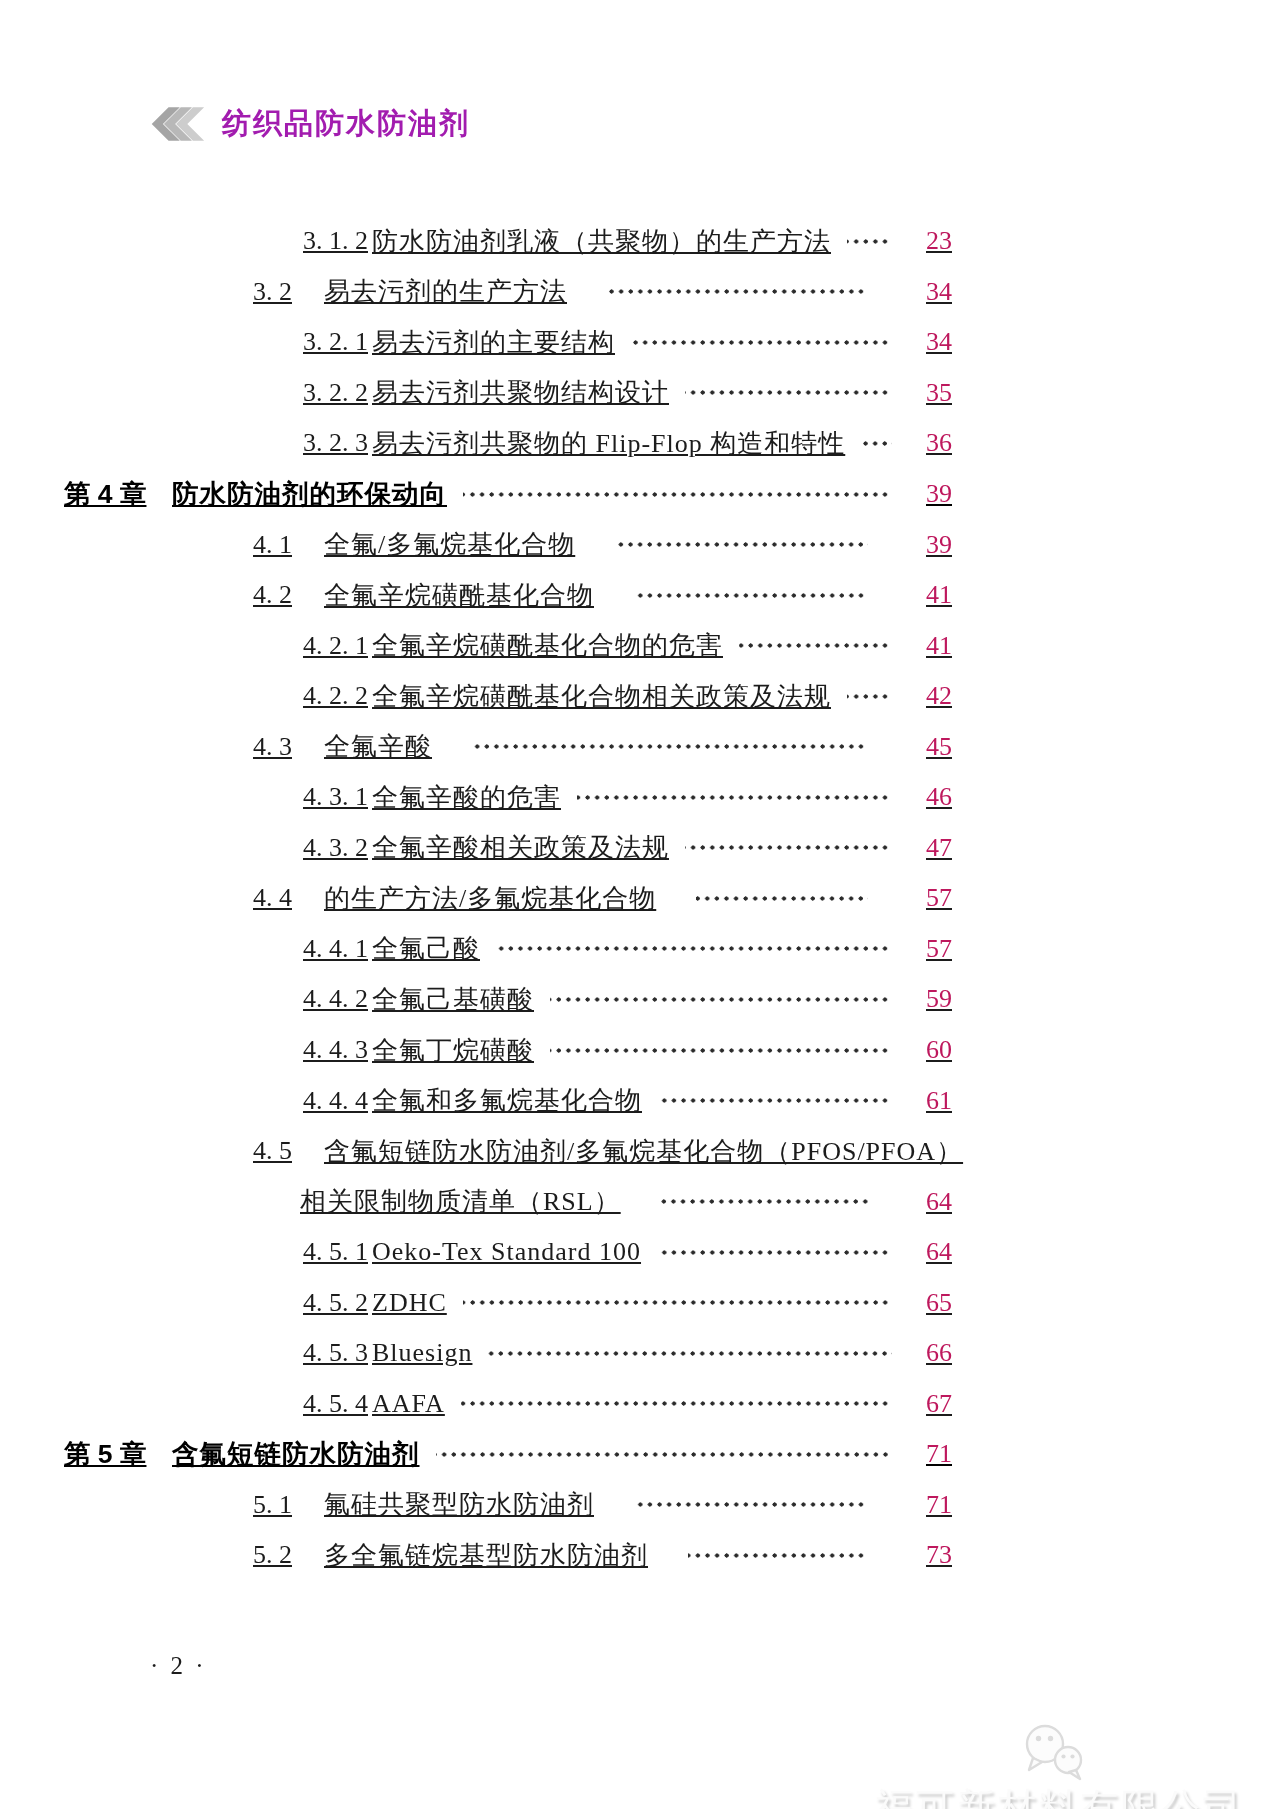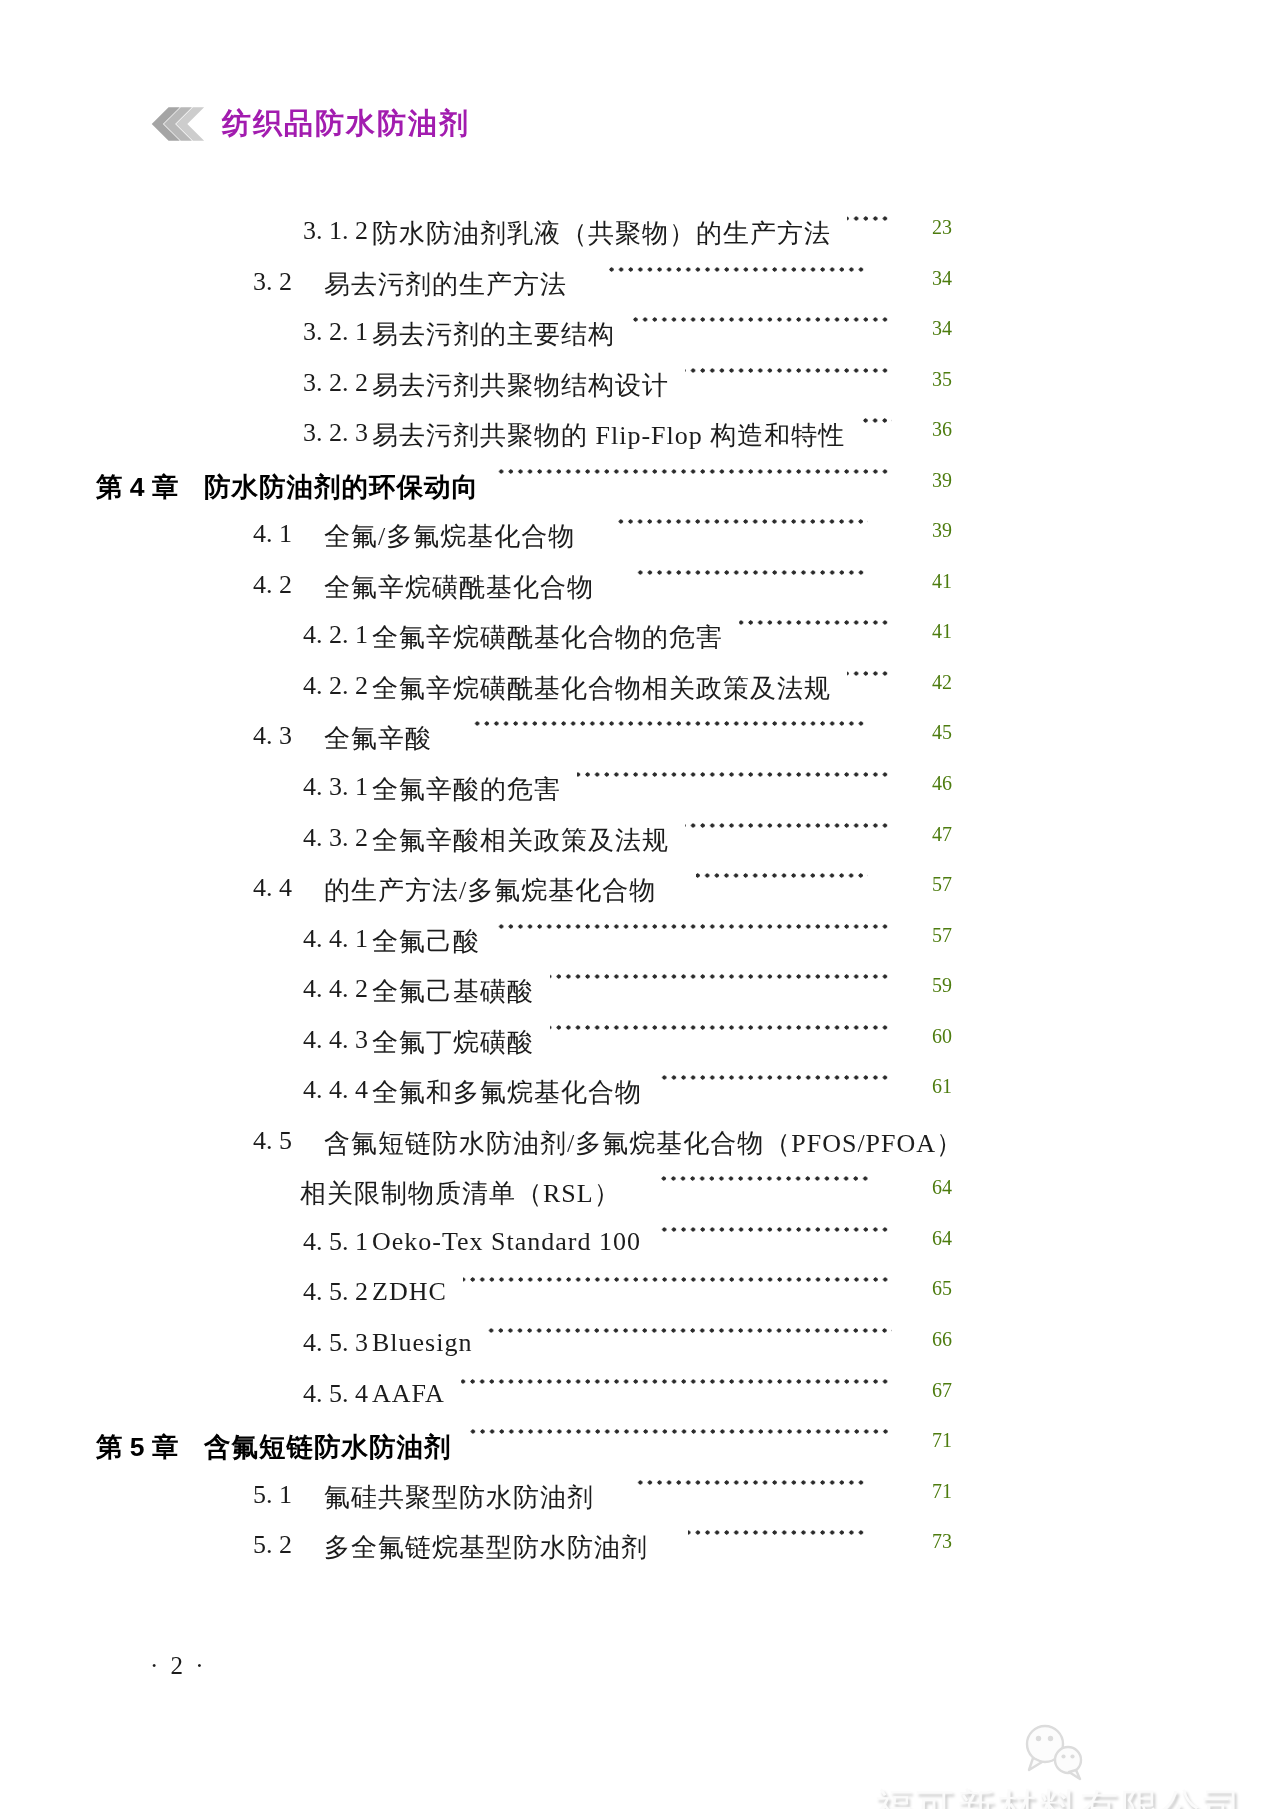--- a/index.html
+++ b/index.html
@@ -22,47 +22,48 @@
     font-weight: bold;
     font-size: 29px;
     letter-spacing: 2px;
     color: #a21caf;
     margin-left: 16px;
     white-space: nowrap;
   }
   
   .toc { position: absolute; left: 0; top: 216px; width: 1280px; }
   .r {
-    display: flex; 
+    display: flex; align-items: center;
     height: 50.55px;
     padding-right: 328px;
     font-size: 26px;
     white-space: nowrap;
+    text-decoration: underline;
   }
   .r .num { flex: none; }
   .r .title { flex: none; letter-spacing: 1px; }
   .lead {
     flex: 1 1 auto;
     height: 5px;
     margin: 0 10px 0 16px;
     background-image: radial-gradient(circle at 2.5px 2.5px, #2b2b2b 1.9px, transparent 2.3px);
     background-size: 9.6px 5px;
     background-repeat: repeat-x;
     background-position: right center;
     min-width: 0;
   }
   .page {
     flex: none; width: 50px; text-align: right;
     font-family: "Liberation Serif", "DejaVu Serif", serif;
-    font-weight: normal; font-size: 20px; color: #4d7c0f;
+    font-weight: normal; font-size: 26px; color: #be185d;
   }
   .chapter {
     font-family: "Liberation Sans", "DejaVu Sans", sans-serif;
     font-weight: bold; font-size: 26.5px; color: #000;
-    padding-left: 96px;
+    padding-left: 64px;
   }
   .chapter .num { width: 108px; }
   .sec { padding-left: 253px; gap: 24px; }
   .sec .num { width: 47px; }
   .sub { padding-left: 303px; }
   .sub .num { width: 69px; }
   .cont { padding-left: 300px; gap: 20px; }
   
   .folio {
     position: absolute; left: 150px; top: 1652px;

